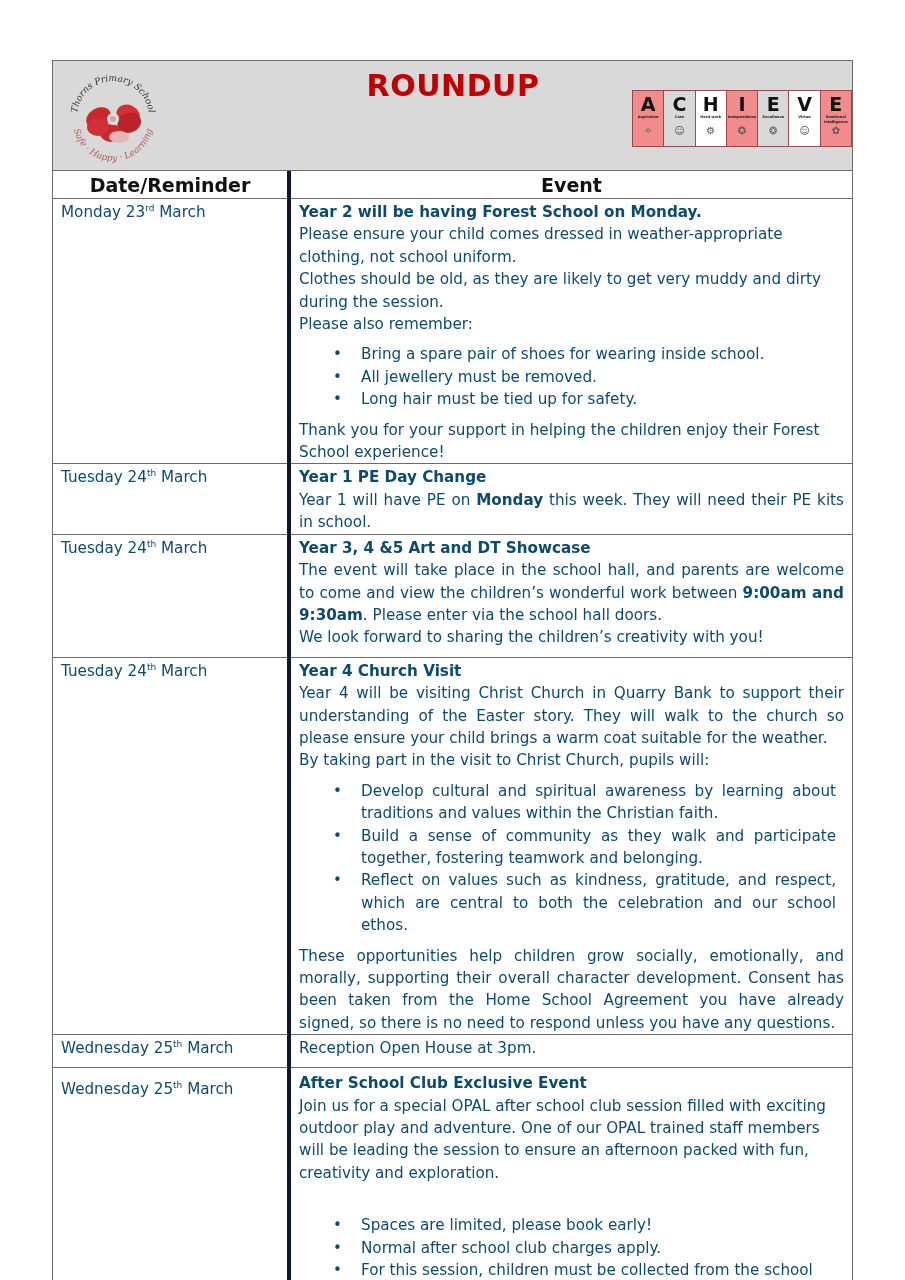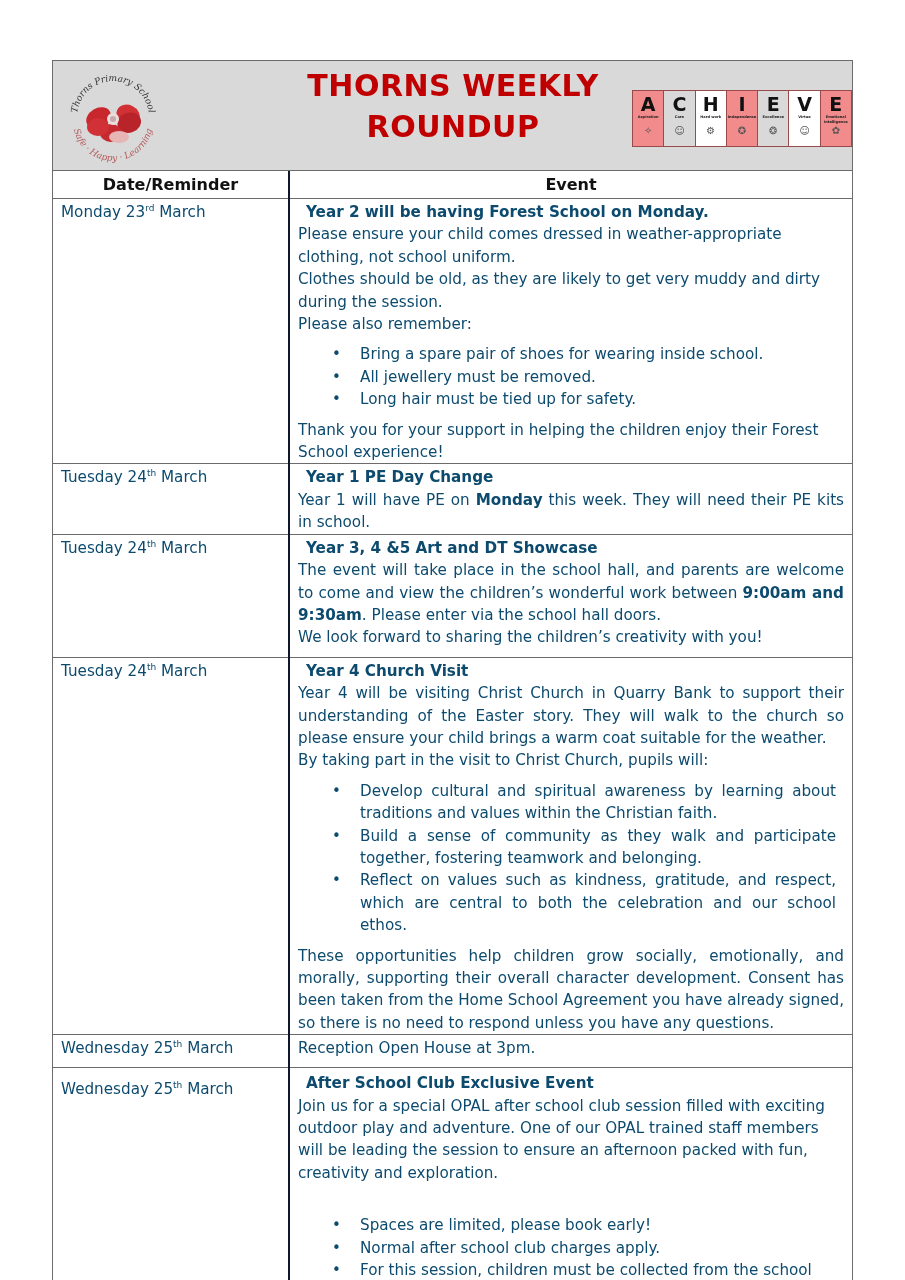--- a/index.html
+++ b/index.html
@@ -27,32 +27,32 @@
     border-right: 1px solid #9a4a4a; box-sizing: border-box; padding-top: 2px;
   }
   .ach-cell:last-child { border-right: none; }
   .ach-letter { font-family: "DejaVu Sans", sans-serif; font-weight: bold; font-size: 19px; line-height: 22px; color: #111; }
   .ach-word { font-size: 3.6px; line-height: 5px; font-weight: bold; color: #222; text-align: center; height: 10px; }
   .ach-icon { font-size: 10px; line-height: 12px; color: #555; }
 
   table.main { width: 100%; border-collapse: collapse; table-layout: fixed; }
   table.main col.c1 { width: 236px; }
   table.main th {
-    font-family: "DejaVu Sans", sans-serif; font-weight: bold; font-size: 16px;
+    font-family: "DejaVu Sans", sans-serif; font-weight: bold; font-size: 19px;
     height: 27px; padding: 0; border-bottom: 1px solid #6b6b6b; color: #111;
   }
-  table.main th + th, table.main td + td { border-left: 2px solid #0f172a; }
+  table.main th + th, table.main td + td { border-left: 4px solid #0f172a; }
   table.main td {
     vertical-align: top; padding: 2px 8px 0 8px; font-size: 15.2px; line-height: 22.4px;
     border-bottom: 1px solid #6b6b6b; color: #0c4a6e;
   }
   table.main tr:last-child td { border-bottom: none; }
   td.date { font-size: 15.2px; padding-left: 7px; }
   td.date sup { font-size: 9px; line-height: 0; vertical-align: 6px; }
-  .ev-title { font-weight: bold; margin-left: 8px; }
+  .ev-title { font-weight: bold; }
   .just { text-align: justify; }
   ul.bl { margin: 8px; padding: 0 0 0 54px; list-style: none; }
   ul.bl li { position: relative; }
   ul.bl li::before { content: "\2022"; position: absolute; left: -28px; top: 0; font-size: 15px; }
   .gap { height: 22px; }
 </style>
 </head>
 <body>
 
 <div class="sheet">
@@ -75,21 +75,20 @@
         <ellipse cx="14" cy="9" rx="12" ry="10" fill="#b8242a" transform="rotate(-20)"></ellipse>
         <ellipse cx="-2" cy="14" rx="11" ry="9" fill="#c42a2f"></ellipse>
         <ellipse cx="-15" cy="8" rx="11" ry="9" fill="#d03036"></ellipse>
         <ellipse cx="6" cy="18" rx="10" ry="6" fill="#e8b5b5"></ellipse>
         <circle cx="0" cy="0" r="6" fill="#e9dede"></circle>
         <circle cx="0" cy="0" r="3" fill="#c9a9a9"></circle>
       </g>
     </svg>
 
     <div class="title">
-      <div>THORNS WEEKLY</div>
       <div>ROUNDUP</div>
     </div>
 
     <div class="achieve">
       <div class="ach-cell" style="background:#f28b8b">
         <span class="ach-letter">A</span>
         <span class="ach-word">Aspiration</span>
         <span class="ach-icon">✧</span>
       </div>
       <div class="ach-cell" style="background:#d9d9d9">

